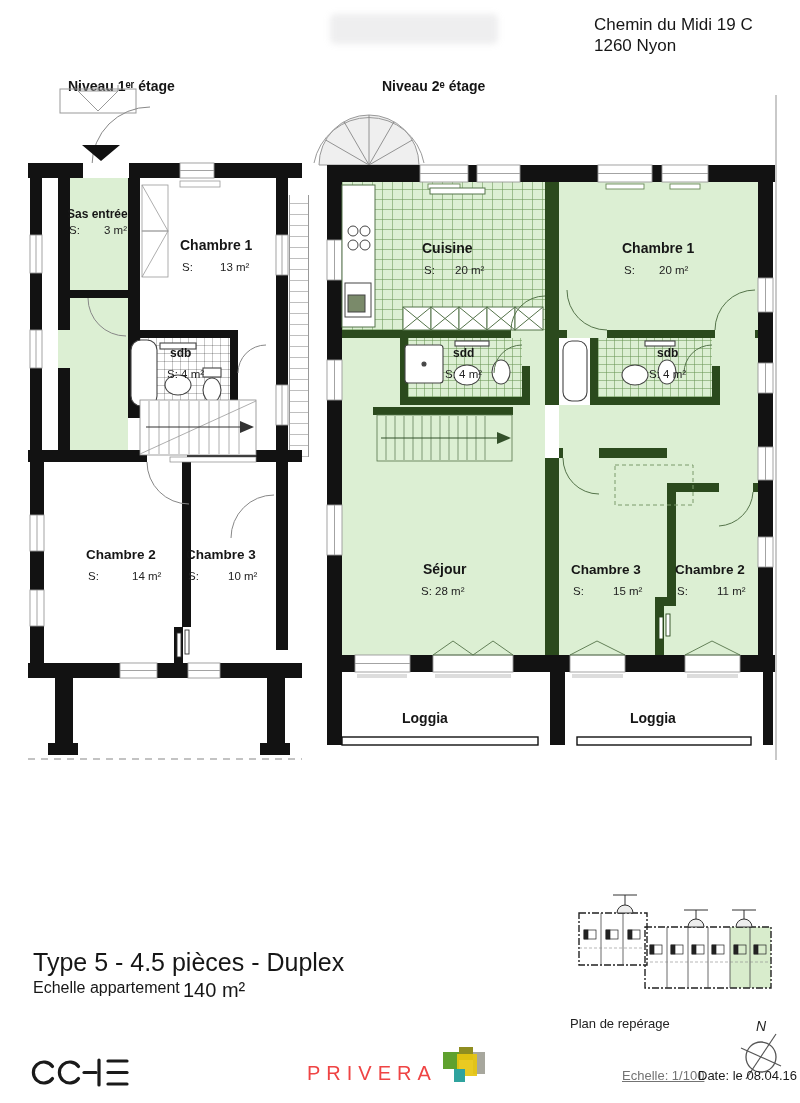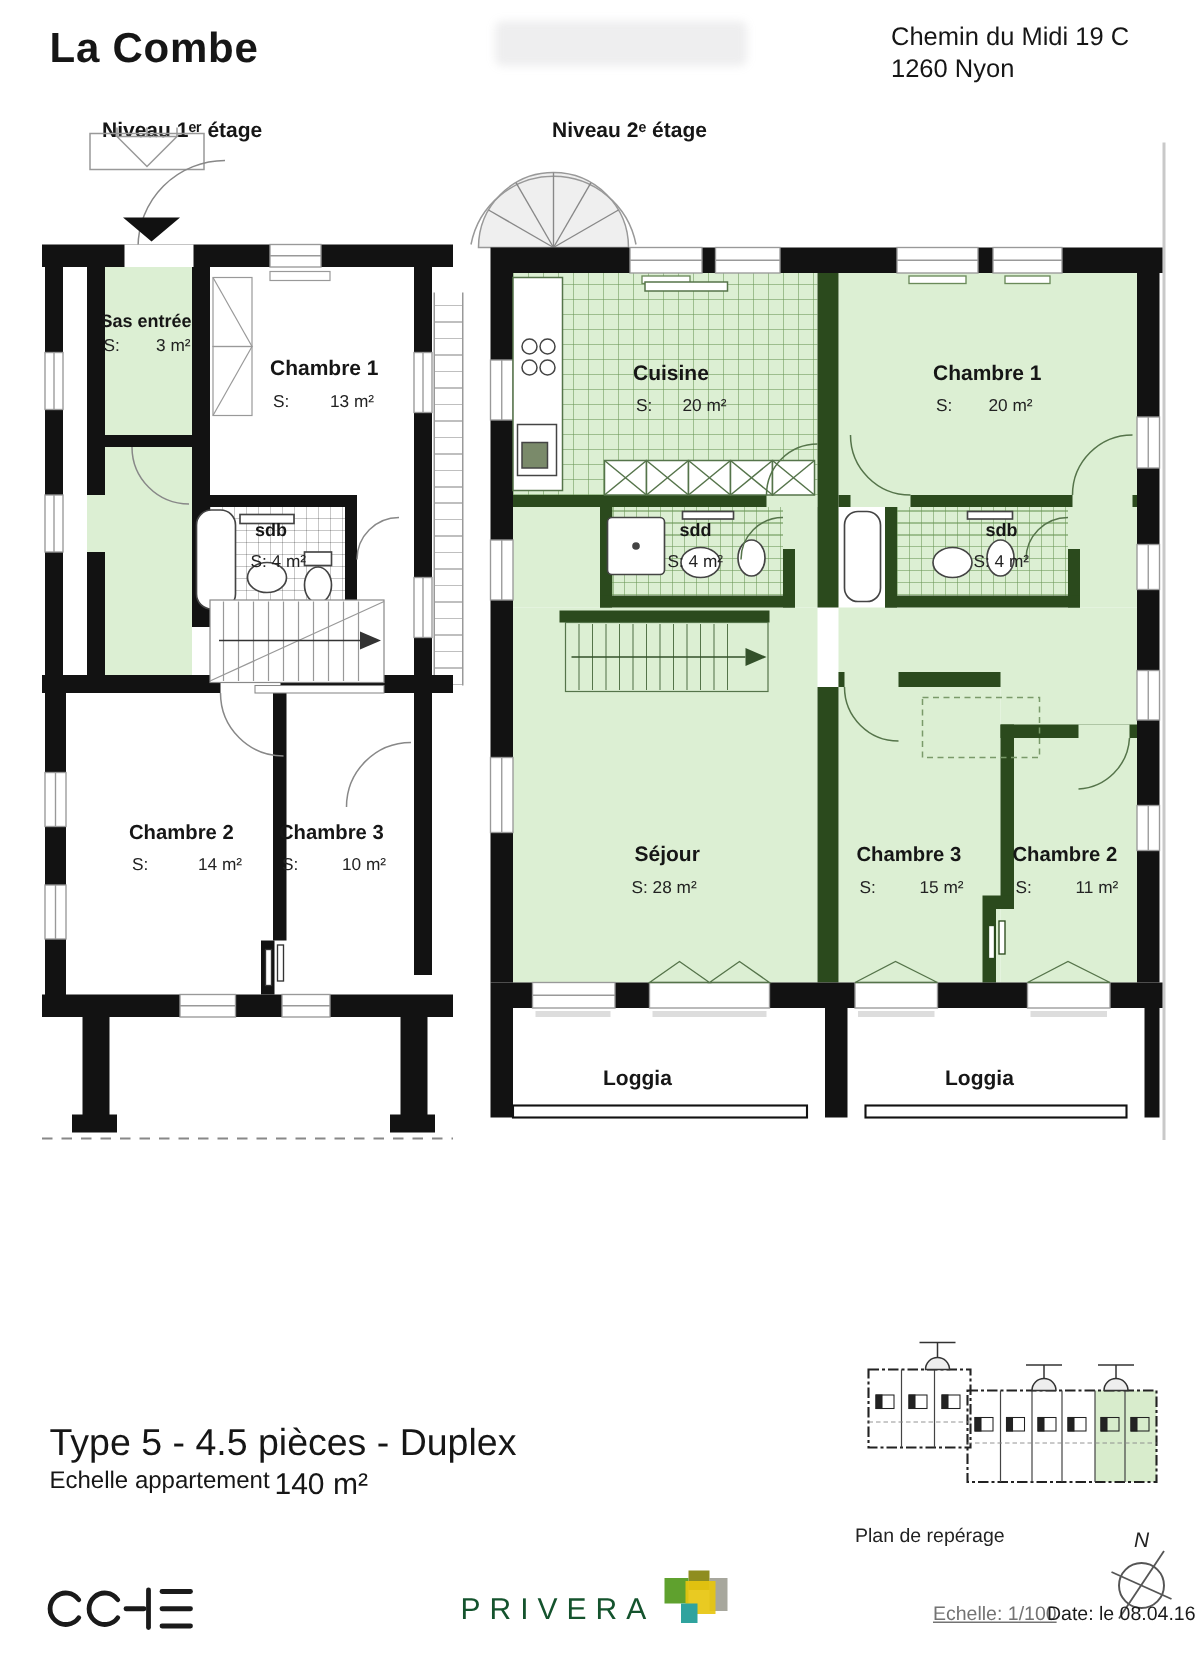--- a/index.html
+++ b/index.html
@@ -3,21 +3,21 @@
 <meta charset="utf-8">
 <style>
   html,body{margin:0;padding:0;background:#fff;}
   body{font-family:"Liberation Sans",sans-serif;color:#161616;}
   .page{position:relative;width:800px;height:1103px;background:#fff;overflow:hidden;}
   .abs{position:absolute;}
   .page-title{left:33px;top:16px;font-size:28px;font-weight:bold;letter-spacing:.5px;}
   .address{left:594px;top:14px;font-size:17px;line-height:21px;text-align:left;}
   .niveau{font-size:14px;font-weight:bold;color:#161616;}
   .niveau1{left:68px;top:78px;}
-  .niveau2{left:344px;top:78px;padding-left:24px;}
+  .niveau2{left:358px;top:78px;padding-left:24px;}
   .watermark{left:330px;top:14px;width:168px;height:30px;background:rgba(150,150,158,.16);
              border-radius:5px;filter:blur(3px);}
   .gridbox{position:absolute;}
   .kitchen-grid{left:342px;top:182px;width:203px;height:148px;background-color:#dcefd3;
     background-image:repeating-linear-gradient(0deg,rgba(106,150,86,.55) 0 1px,transparent 1px 10px),
                      repeating-linear-gradient(90deg,rgba(106,150,86,.55) 0 1px,transparent 1px 10px);}
   .sdd-grid{left:408px;top:338px;width:114px;height:59px;background-color:#dcefd3;
     background-image:repeating-linear-gradient(0deg,rgba(106,150,86,.55) 0 1px,transparent 1px 8px),
                      repeating-linear-gradient(90deg,rgba(106,150,86,.55) 0 1px,transparent 1px 8px);}
   .sdb2-grid{left:598px;top:338px;width:114px;height:59px;background-color:#dcefd3;
@@ -31,32 +31,31 @@
     background-image:repeating-linear-gradient(0deg,rgba(0,0,0,.25) 0 1px,transparent 1px 11px);}
   svg.plan{position:absolute;overflow:visible;}
   svg text{font-family:"Liberation Sans",sans-serif;}
   .rname{font-weight:bold;font-size:13.5px;fill:#161616;}
   .rname-lg{font-weight:bold;font-size:14px;fill:#161616;}
   .rname-sm{font-weight:bold;font-size:12px;fill:#161616;}
   .rarea{font-size:11.5px;fill:#222;}
   .type-title{left:33px;top:948px;font-size:25px;font-weight:normal;}
   .surface-line{left:33px;top:979px;font-size:16px;}
   .surface-value{left:183px;top:979px;font-size:20px;}
-  .privera-text{left:307px;top:1062px;font-size:20px;letter-spacing:6px;color:#14532d;}
+  .privera-text{left:307px;top:1062px;font-size:20px;letter-spacing:6px;color:#ef4444;}
   .keyplan-label{left:570px;top:1016px;font-size:13px;color:#222;}
   .scale-text{left:622px;top:1068px;font-size:13px;color:#737373;text-decoration:underline;}
   .date-text{left:698px;top:1068px;font-size:13px;color:#1a1a1a;}
   .edge-line{left:775px;top:95px;width:2px;height:665px;background:#c9c9c9;}
 </style>
 </head>
 <body>
 
 <div class="page">
 
-  <div class="abs page-title">La Combe</div>
   <div class="abs address">
     <div>Chemin du Midi 19 C</div>
     <div>1260 Nyon</div>
   </div>
   <div class="abs watermark"></div>
   <div class="abs niveau niveau1">Niveau 1ᵉʳ étage</div>
   <div class="abs niveau niveau2">Niveau 2ᵉ étage</div>
 
   <div class="gridbox kitchen-grid"></div>
   <div class="gridbox sdd-grid"></div>

